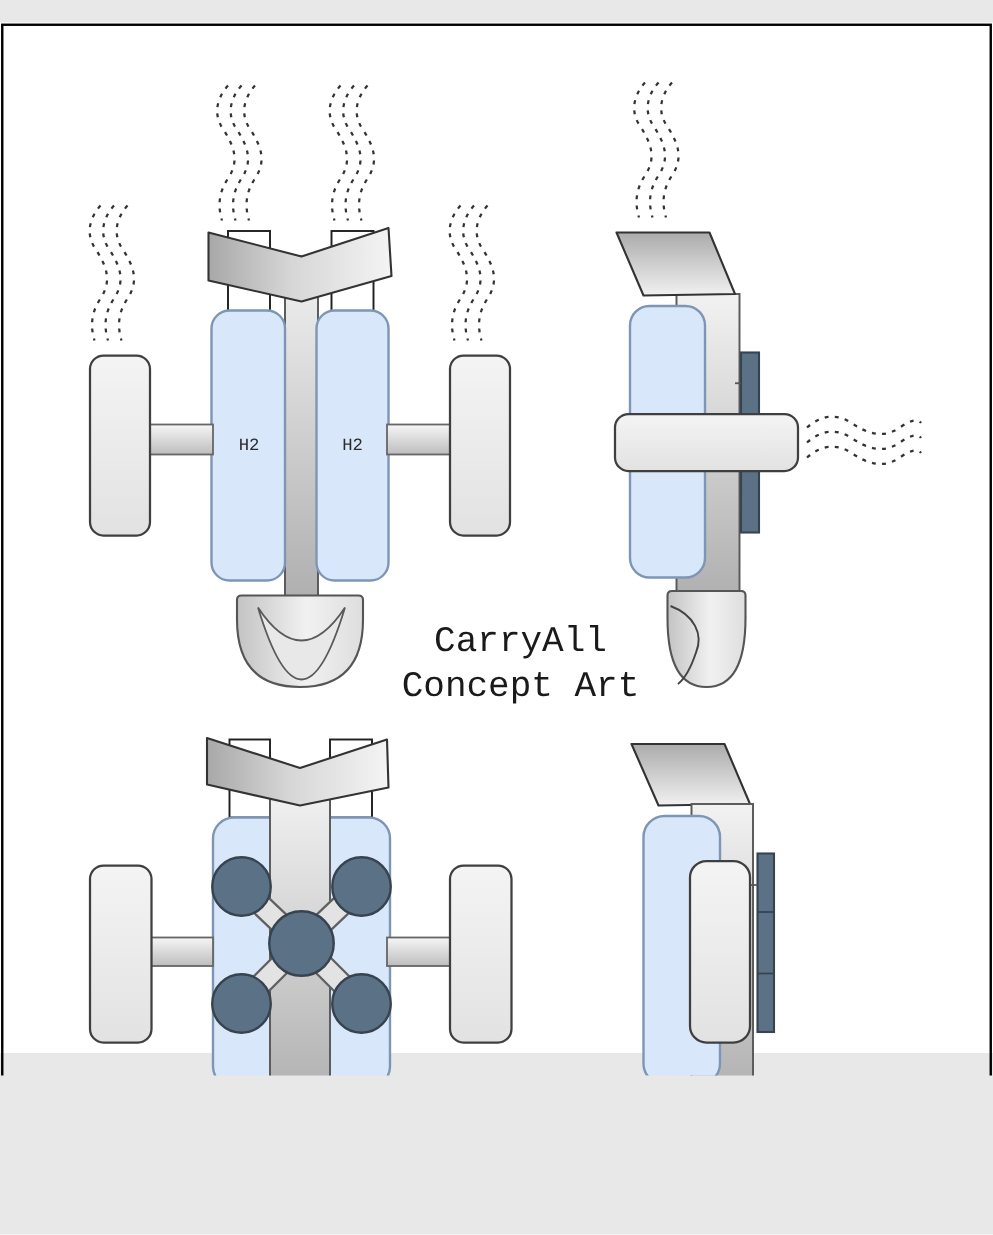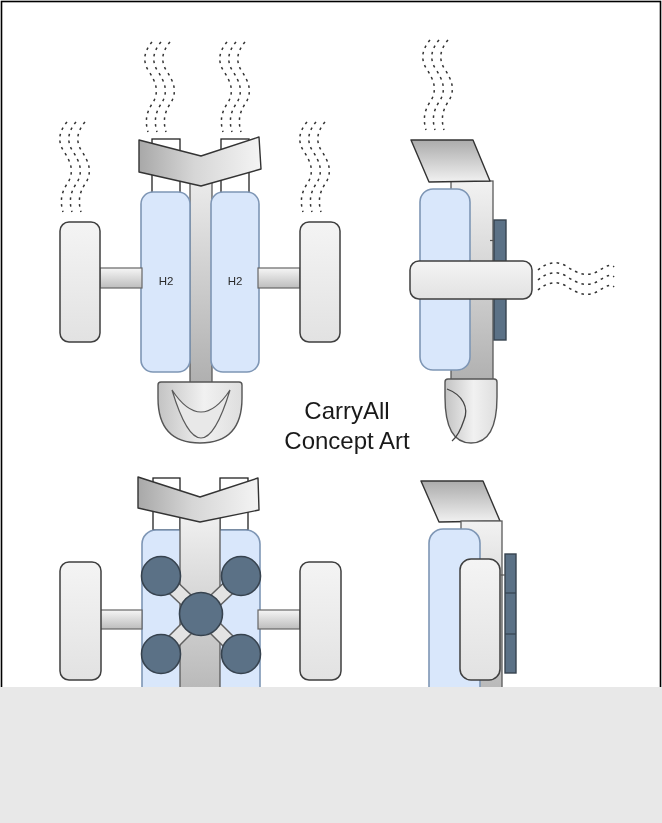--- a/index.html
+++ b/index.html
@@ -1,19 +1,19 @@
 <!DOCTYPE html>
 <html style="--background: #ffffff; --page-border: #000000; --tank-fill: #d9e7fb; --tank-stroke: #7e96b5; --rotor-fill: #5b7186; --rotor-stroke: #37434f; --metal-light: #f4f4f4; --metal-dark: #b0b0b0; --exhaust-stroke: #333333; --text: #1a1a1a;"><head>
 <meta charset="utf-8">
 <style>
   html,body{margin:0;padding:0;background:#e8e8e8;}
   .canvas{
-    position:relative;width:662px;height:687px;margin:0 auto;
+    position:relative;width:662px;height:687px;margin:15px auto;
     background:var(--background,#fff);
-    font-family:Liberation Sans, sans-serif;
+    font-family:Liberation Mono, monospace;
   }
   svg{position:absolute;inset:0;display:block;}
 
   .page-border{fill:none;stroke:var(--page-border,#000);stroke-width:1.6;}
 
   .tank{fill:var(--tank-fill,#d9e7fb);stroke:var(--tank-stroke,#7e96b5);stroke-width:1.6;}
   .rotor{fill:var(--rotor-fill,#5b7186);stroke:var(--rotor-stroke,#37434f);stroke-width:1.6;}
   .slat{fill:var(--rotor-fill,#5b7186);stroke:var(--rotor-stroke,#37434f);stroke-width:1.4;}
   .slat-divider{stroke:var(--rotor-stroke,#37434f);stroke-width:1.2;}
 

